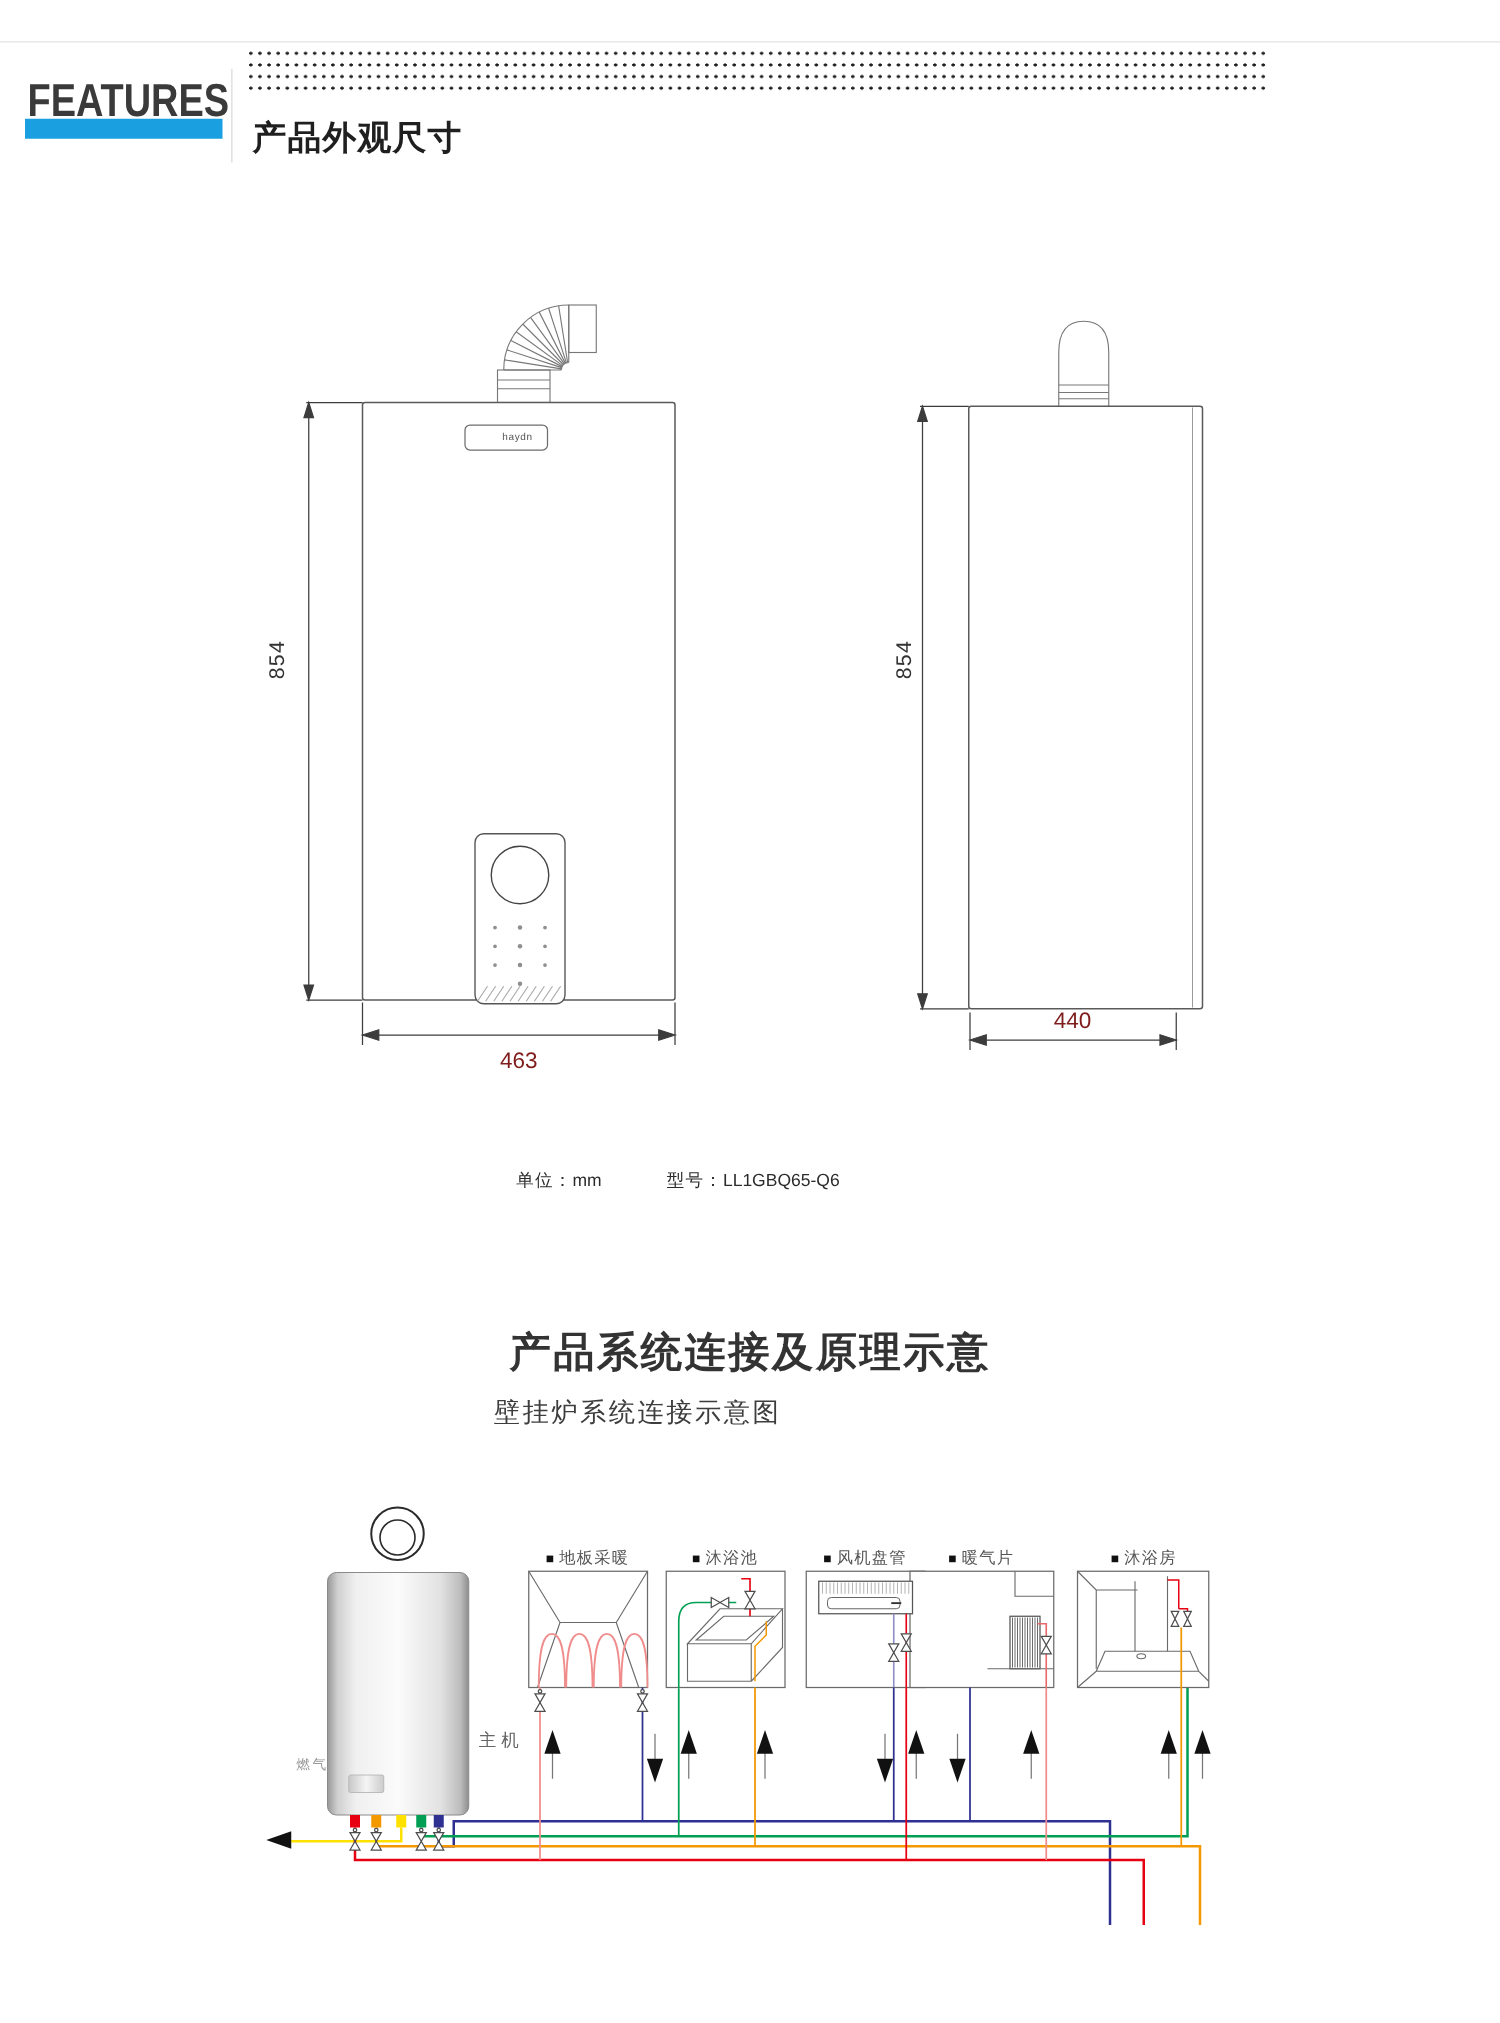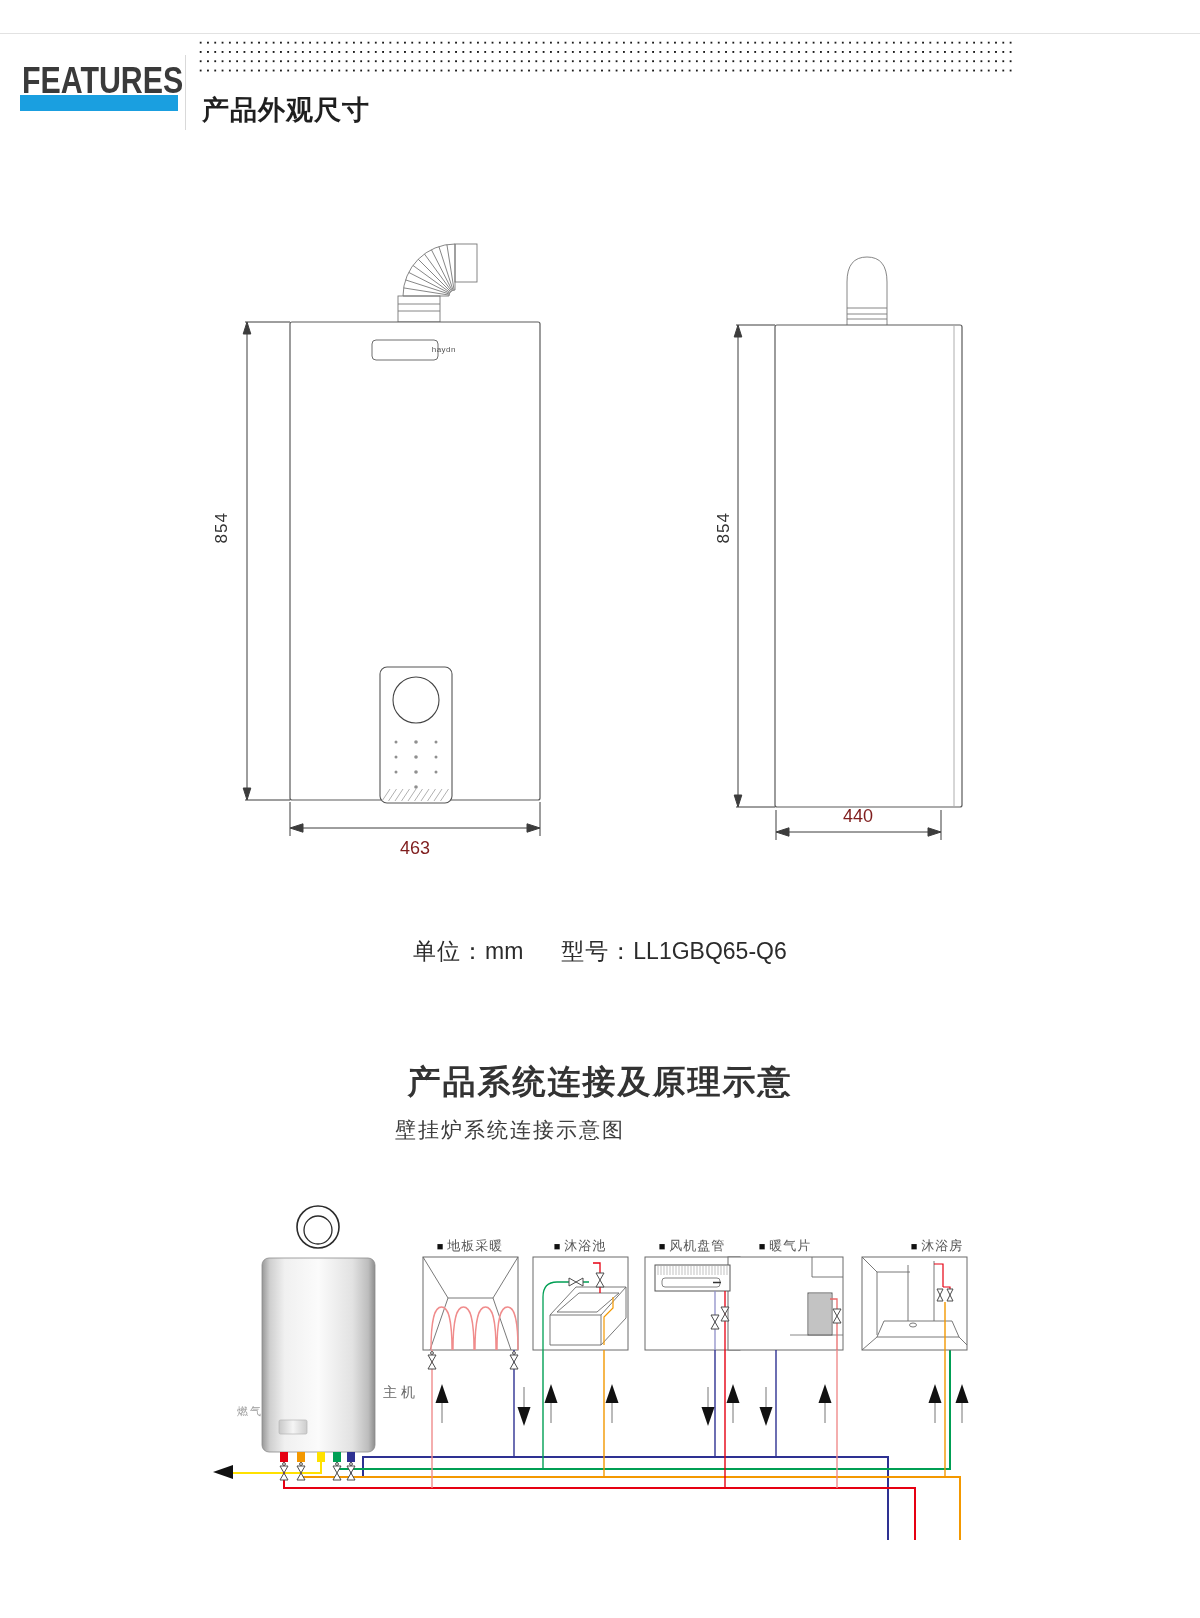--- a/index.html
+++ b/index.html
@@ -11,24 +11,24 @@
         background-image:radial-gradient(circle,#1b1b1b 1.15px,transparent 1.3px);
         background-size:7.3px 9.3px;}
   .features{left:22px;top:60px;font-size:37px;font-weight:800;color:#3a3a3a;
             transform:scaleX(.82);transform-origin:left top;letter-spacing:0px;z-index:2;}
   .accent-bar{left:20px;top:95px;width:158px;height:16px;z-index:1;}
   .v-divider{left:185px;top:55px;width:1px;height:75px;background:#d9d9d9;}
   .sec1-title{left:202px;top:92px;font-size:27px;font-weight:700;color:#1f1f1f;letter-spacing:1px;}
   
   .vdim{writing-mode:vertical-rl;transform:rotate(180deg);font-size:17px;color:#333;letter-spacing:1px;}
   .hdim{font-size:18px;color:#7f1d1d;text-align:center;width:60px;}
-  .specline{left:413px;top:936px;display:flex;gap:38px;font-size:23px;color:#2b2b2b;}
+  .specline{left:413px;top:936px;display:flex;gap:52px;font-size:14px;color:#2b2b2b;}
   .specline .lab{letter-spacing:1px;}
   .brand-tag{left:372px;top:342px;width:84px;height:16px;font-size:8px;color:#555;
-             text-align:right;line-height:16px;letter-spacing:.5px;}
+             text-align:center;line-height:16px;letter-spacing:.5px;}
   
   .sec2-title{left:0;top:1060px;width:1200px;text-align:center;font-size:33px;font-weight:700;color:#333;letter-spacing:2px;}
   .sec2-sub{left:0;top:1116px;width:1020px;text-align:center;font-size:21px;color:#3d3d3d;letter-spacing:2px;}
   
   .app-label{top:1237px;width:110px;text-align:center;font-size:13px;color:#555;letter-spacing:1px;white-space:nowrap;}
   .app-label .sq{color:#111;font-size:11px;margin-right:3px;}
   .boiler-label{left:383px;top:1384px;font-size:14px;color:#666;letter-spacing:4px;}
   .gas-label{left:237px;top:1404px;font-size:11px;color:#9a9a9a;letter-spacing:2px;}
   svg{position:absolute;overflow:visible;}
 </style>
@@ -306,17 +306,17 @@
   </div>
   <div class="abs app-label" style="left:525px;">
     <span class="sq">■</span><span>沐浴池</span>
   </div>
   <div class="abs app-label" style="left:637px;">
     <span class="sq">■</span><span>风机盘管</span>
   </div>
   <div class="abs app-label" style="left:730px;">
     <span class="sq">■</span><span>暖气片</span>
   </div>
-  <div class="abs app-label" style="left:882px;">
+  <div class="abs app-label" style="left:860px;">
     <span class="sq">■</span><span>沐浴房</span>
   </div>
 
 </div>
 
 </body></html>

